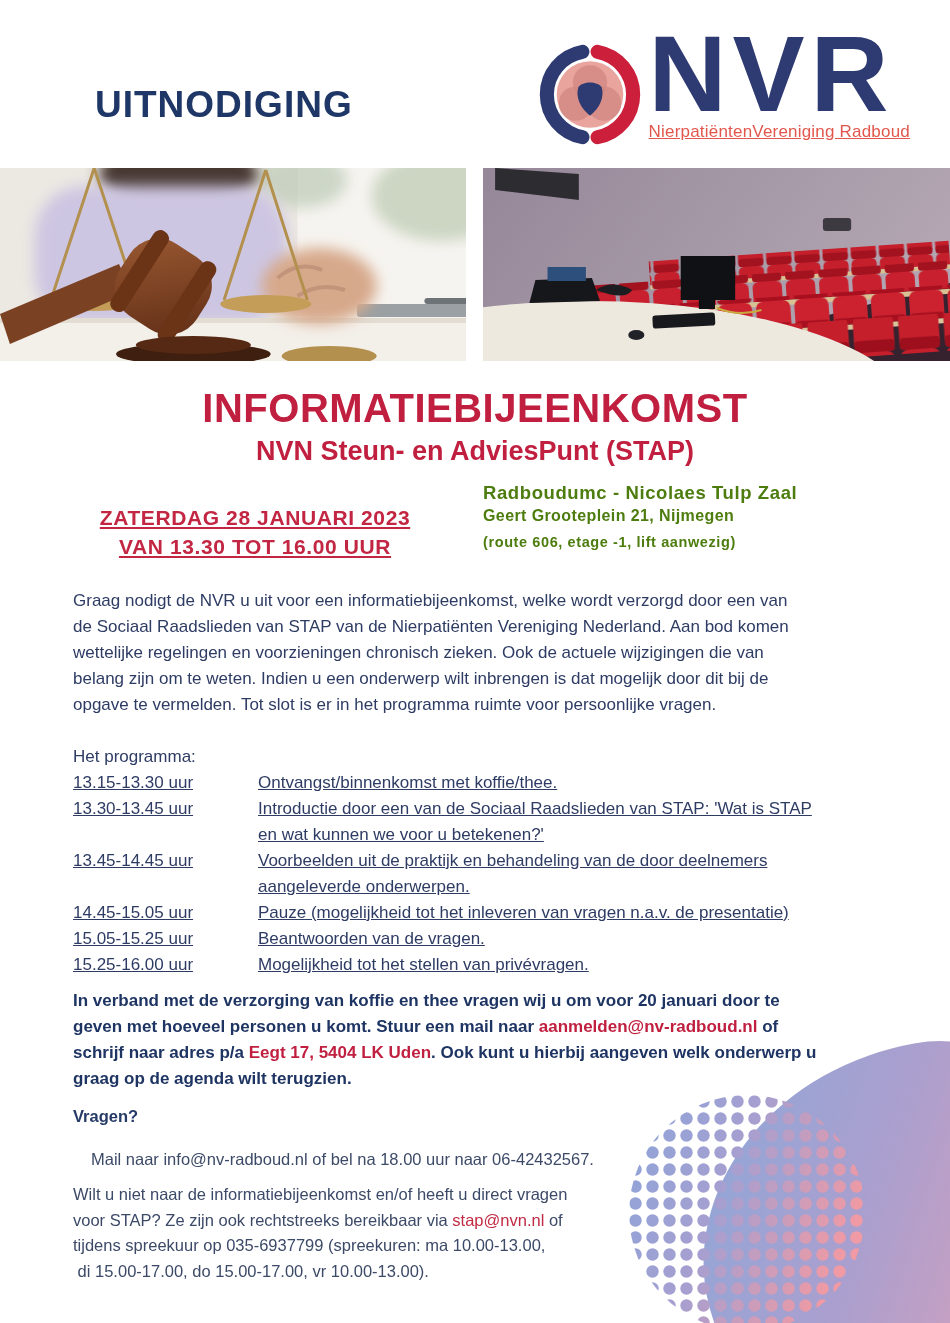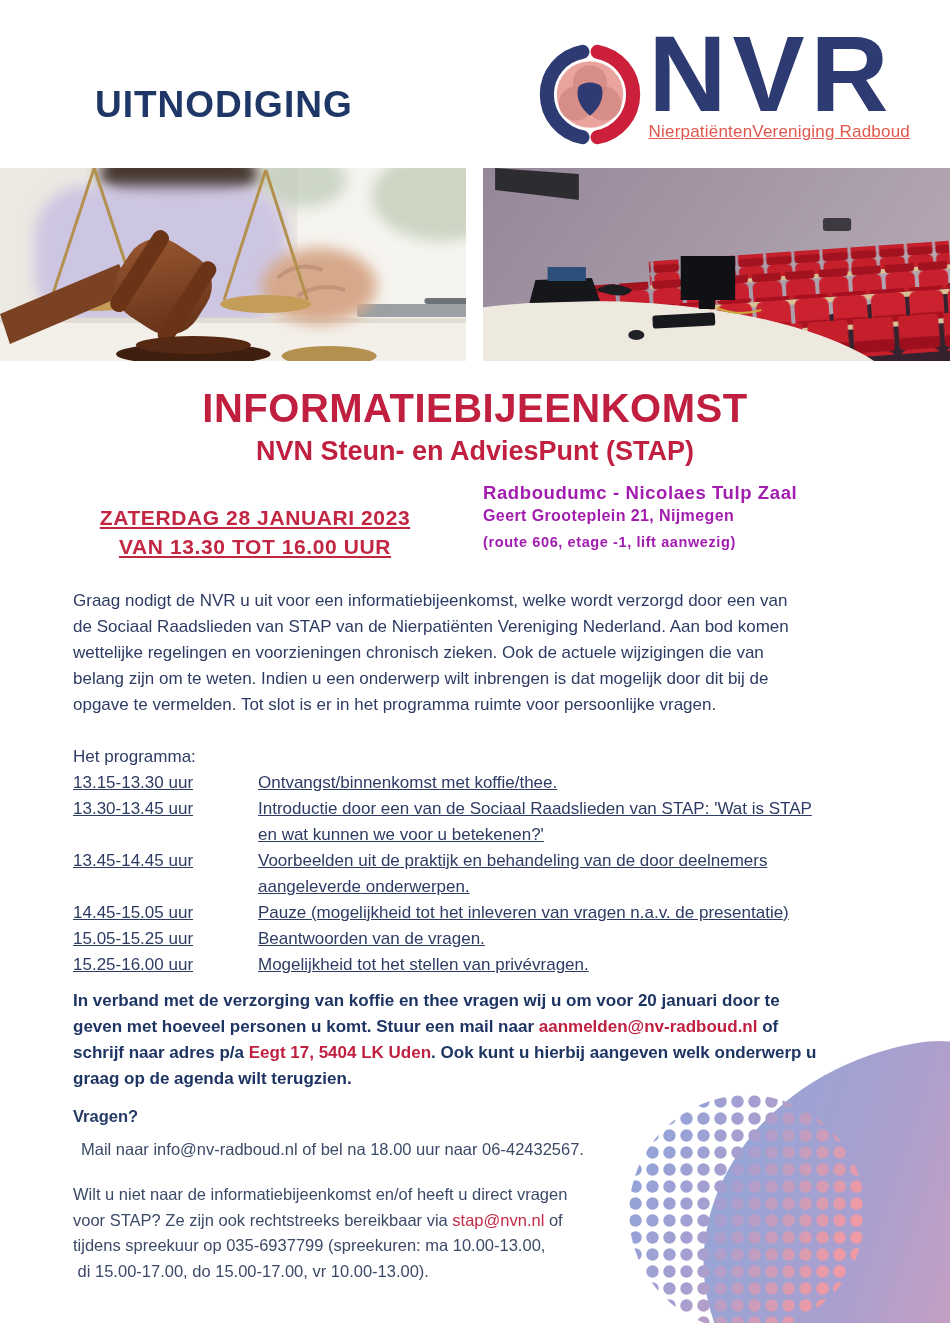--- a/index.html
+++ b/index.html
@@ -23,37 +23,37 @@
   .photo svg{display:block;width:100%;height:100%;}
   .photo.left{width:466px;}
   .photo.right{width:467px;}
   
   .event-title{position:absolute;top:386px;left:0;width:950px;text-align:center;
     font-size:40px;font-weight:800;letter-spacing:0.5px;color:#c01f3f;}
   .event-subtitle{position:absolute;top:436px;left:0;width:950px;text-align:center;
     font-size:27px;font-weight:800;color:#c01f3f;}
   .when{position:absolute;top:503px;left:60px;width:390px;text-align:center;
     font-size:21px;line-height:29px;font-weight:800;letter-spacing:0.6px;color:#c22642;text-decoration:underline;}
-  .where{position:absolute;top:482px;left:483px;color:#a21caf;font-weight:800;}
+  .where{position:absolute;top:482px;left:483px;color:#4d7c0f;font-weight:800;}
   .loc1{font-size:18.5px;letter-spacing:0.6px;}
   .loc2{font-size:16px;margin-top:3px;letter-spacing:0.4px;}
   .loc3{font-size:14.5px;margin-top:9px;letter-spacing:0.6px;}
   
   .intro{position:absolute;top:588px;left:73px;width:850px;margin:0;
     font-size:17px;line-height:26px;color:#2e3c64;white-space:pre-wrap;}
   .program{position:absolute;top:744px;left:73px;width:850px;
     font-size:17px;line-height:26px;color:#2e3c64;}
   .program-row{display:flex;text-decoration:underline;}
   .p-time{width:185px;flex:none;}
   .p-desc{white-space:pre-wrap;}
   .rsvp{position:absolute;top:988px;left:73px;width:870px;margin:0;
     font-size:17px;line-height:26px;font-weight:700;color:#1e3463;white-space:pre-wrap;}
   .questions{position:absolute;top:1104px;left:73px;font-size:16.5px;line-height:25px;color:#3c4a68;}
   .q-heading{font-weight:700;color:#253a66;margin-bottom:5px;}
-  .q-line{margin:8px;}
+  .q-line{margin:18px;}
   .stap{position:absolute;top:1182px;left:73px;width:640px;margin:0;
     font-size:16.5px;line-height:25.5px;color:#3c4a68;white-space:pre-wrap;}
   .seg-bold-red{color:#c01f3f;}
   .seg-red{color:#c22a43;}
   
   .decor-blob{
     position:absolute;left:703px;top:1046px;width:430px;height:420px;
     background:linear-gradient(118deg,#8fa7d8 5%,#ab9fce 40%,#d5a0bb 72%,#eaa6ab 100%);
     border-radius:58% 42% 40% 60% / 50% 55% 45% 50%;
     transform:rotate(-10deg);

